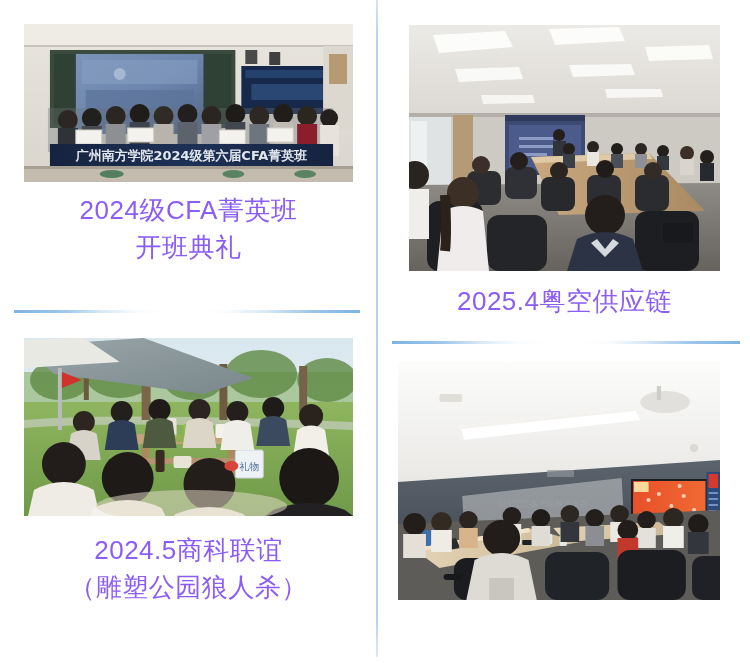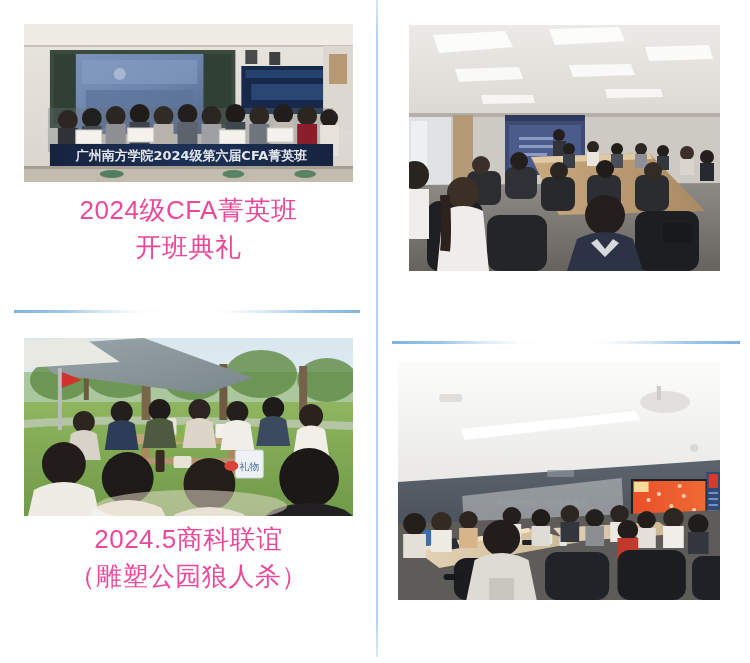--- a/index.html
+++ b/index.html
@@ -82,31 +82,31 @@
   }
   .photo-tl { height: 158px; }
   .photo-tr { height: 246px; }
   .photo-bl { height: 178px; }
   .photo-br { height: 238px; }
 
   .photo svg { display: block; width: 100%; height: 100%; }
 
   
   .caption {
-    color: #ec4899;
+    color: #8b5cf6;
     font-size: 26px;
     line-height: 1.42;
     text-align: center;
     letter-spacing: 0.5px;
     margin-top: 10px;
     white-space: pre-line;
     font-weight: 400;
   }
   .caption-tr { margin-top: 12px; }
-  .caption-bl { margin-top: 5px; }
+  .caption-bl { margin-top: 16px; }
   .caption-br { margin-top: 8px; }
 </style>
 </head>
 <body>
 
 <div class="grid">
 
   <div class="v-divider"></div>
   <div class="h-divider h-divider-left"></div>
   <div class="h-divider h-divider-right"></div>
@@ -301,20 +301,21 @@
           <path d="M168 214 q28 -14 56 0 l10 32 h-76 z" fill="#2b3344"></path>
           <path d="M188 214 l8 10 l8 -10 l6 4 l-14 14 l-14 -14 z" fill="#d7d9de"></path>
 
           <circle cx="6" cy="150" r="14" fill="#2a2420"></circle>
           <rect x="-6" y="164" width="26" height="50" fill="#f0eeea"></rect>
         </g>
 
         <rect x="254" y="198" width="30" height="20" rx="3" fill="#17191c"></rect>
       </svg>
     </div>
+    <div class="caption caption-tr">2025.4粤空供应链</div>
   </div>
 
   <div class="cell cell-bl">
     <div class="photo photo-bl">
       <svg viewBox="0 0 330 178" preserveAspectRatio="none">
         <defs>
           <linearGradient id="blsky" x1="0" y1="0" x2="0" y2="1">
             <stop offset="0" stop-color="#d9e7ef"></stop>
               <stop offset="1" stop-color="#eef4f2"></stop>
           </linearGradient>

